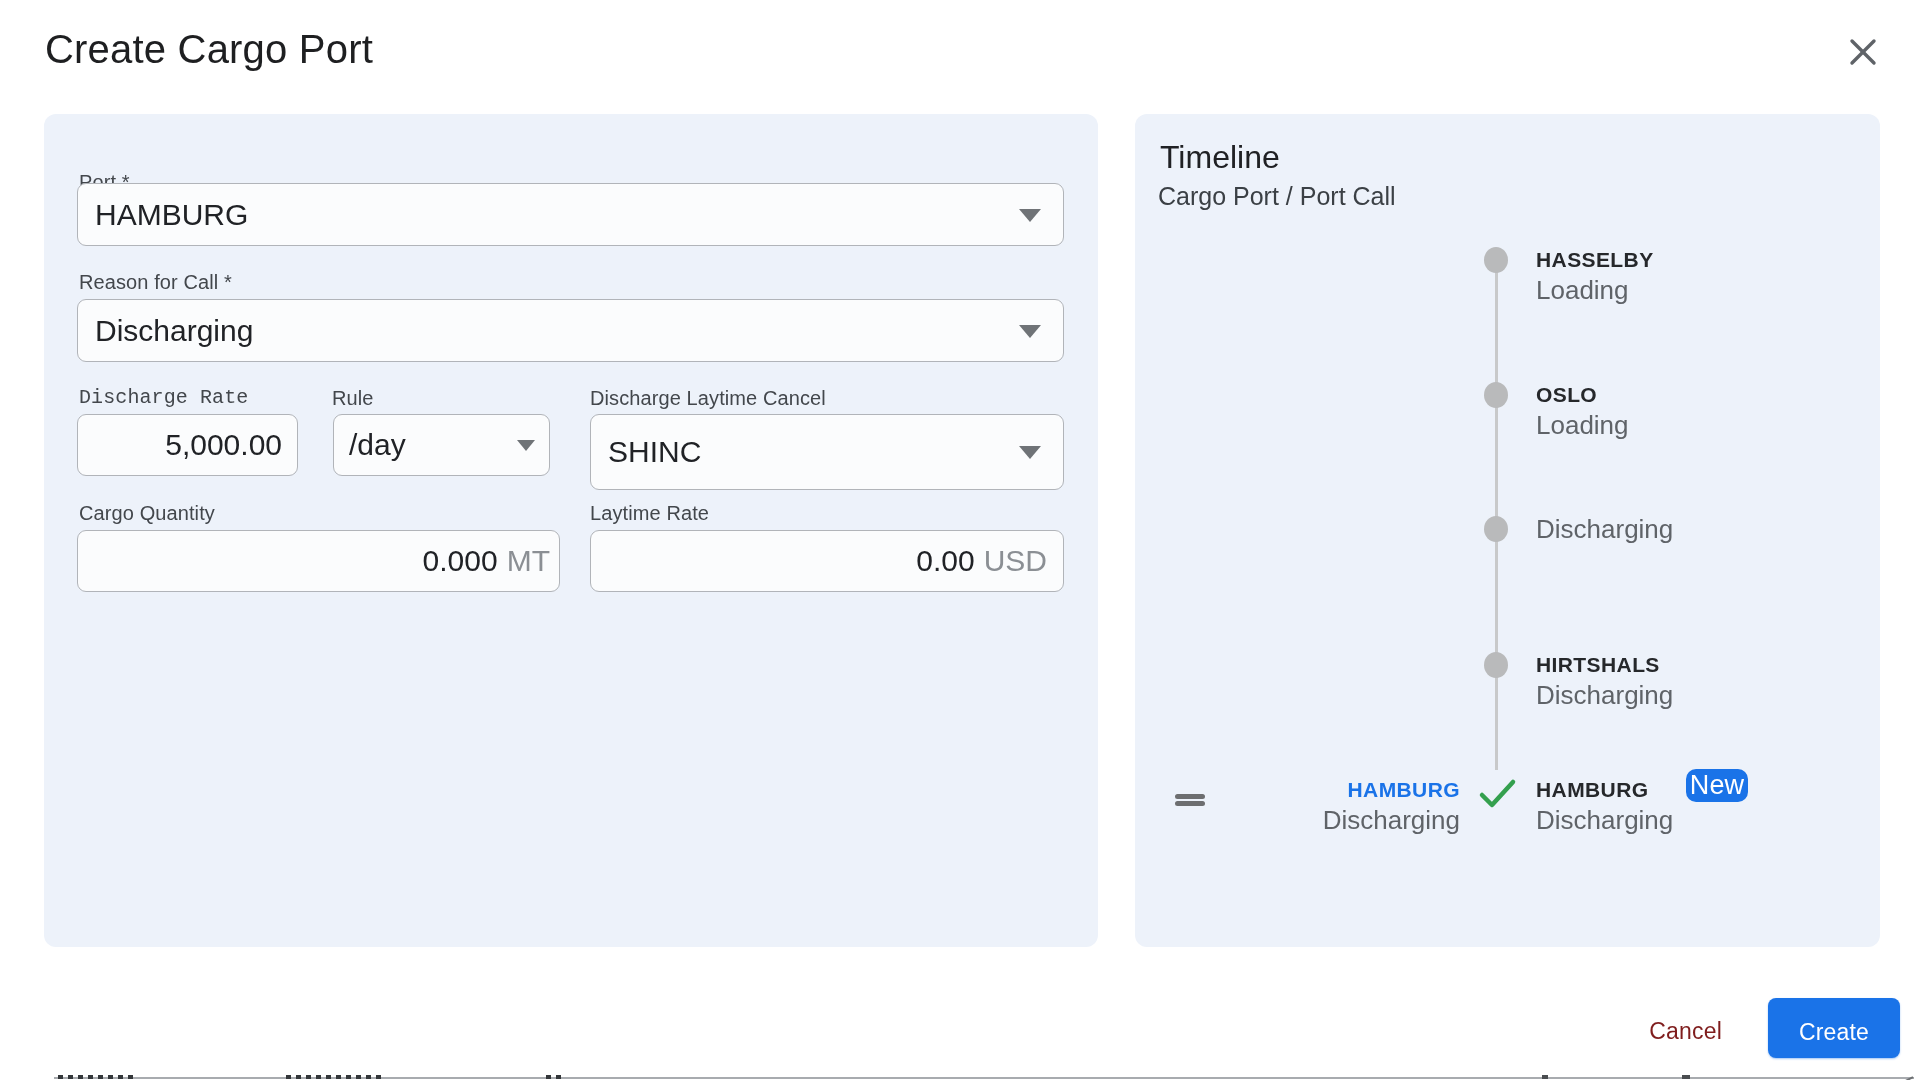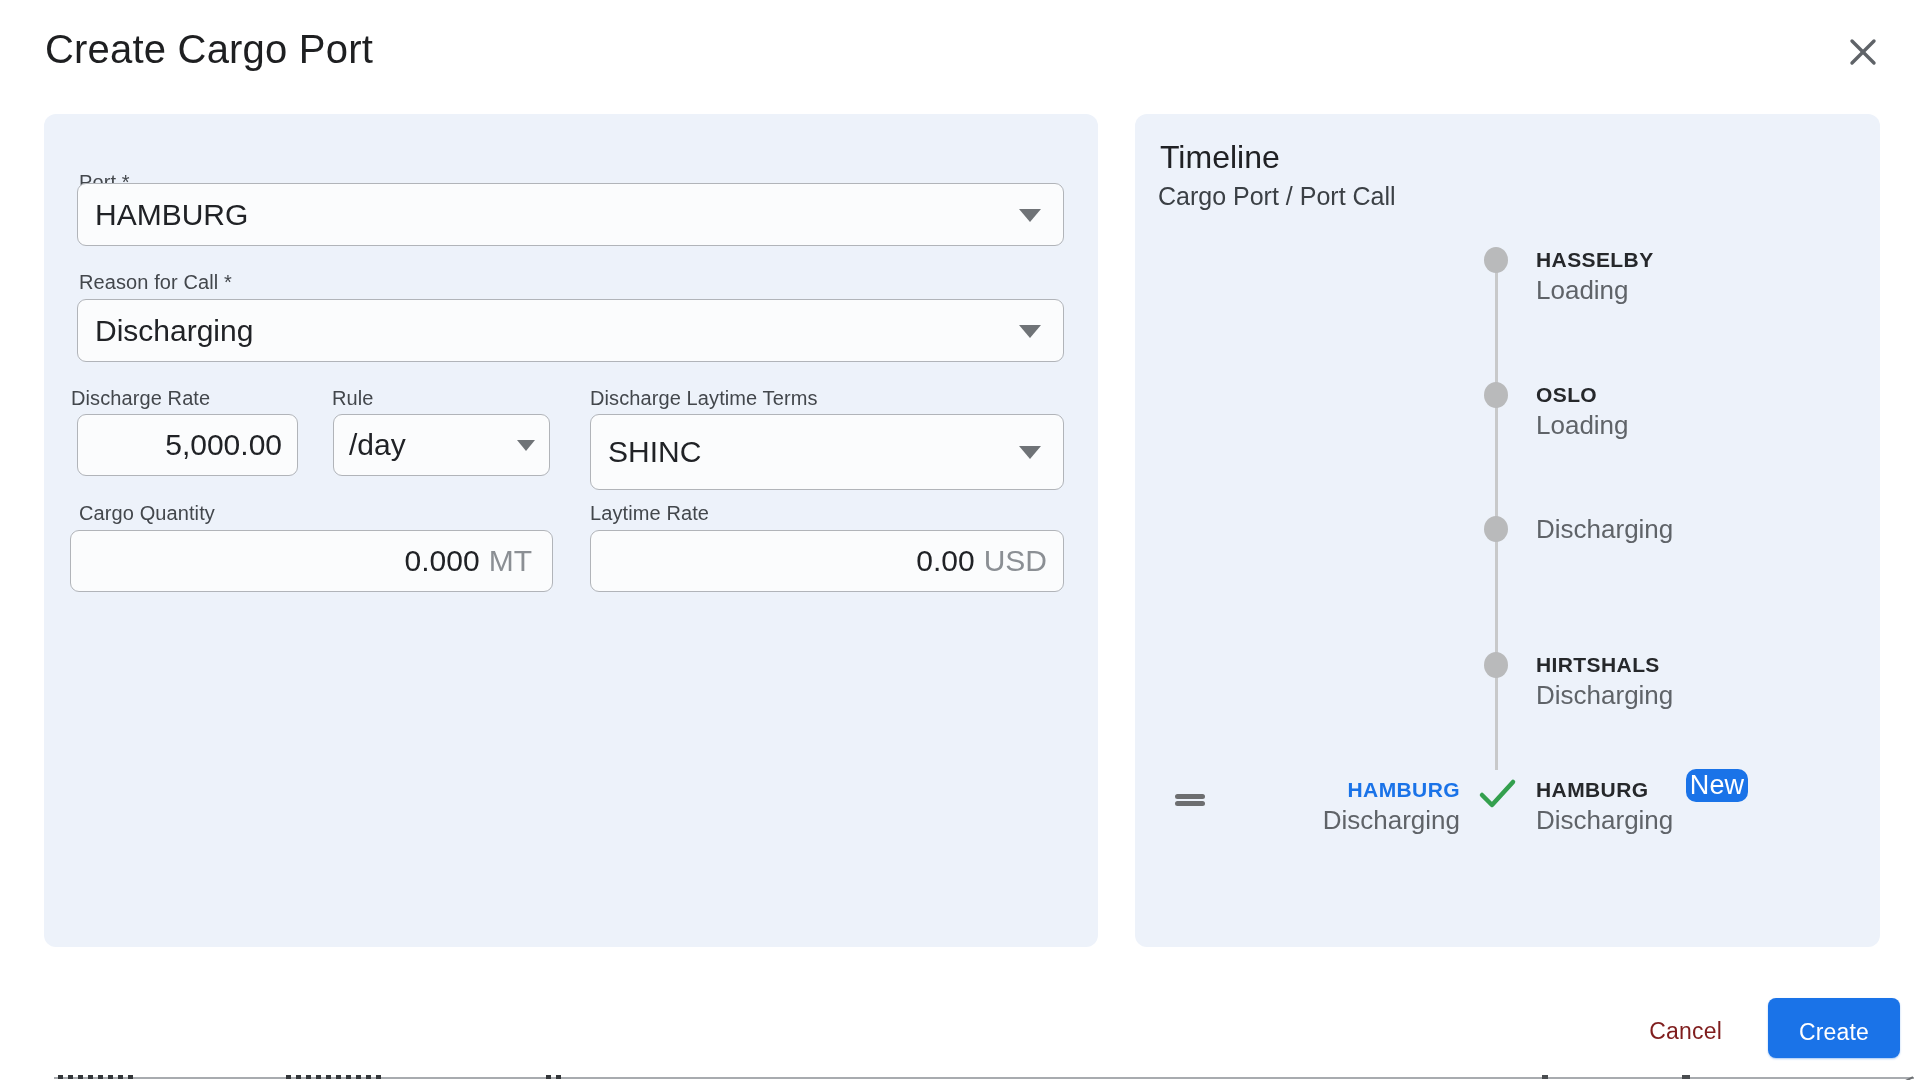--- a/index.html
+++ b/index.html
@@ -51,28 +51,28 @@
     border-top:11px solid #6f7377;
   }
   .field.num{justify-content:flex-end;}
   .unit{color:#8b8f94;margin-left:9px;}
 
   
   #lbl-port      {left:79px; top:154px;margin-top:16px;}
   #fld-port      {left:77px; top:183px; width:987px; height:63px; padding-left:17px;}
   #lbl-reason    {left:79px; top:270px;}
   #fld-reason    {left:77px; top:299px; width:987px; height:63px; padding-left:17px;}
-  #lbl-drate     {left:71px; top:386px;}
+  #lbl-drate     {left:79px; top:386px;font-family:Liberation Mono, monospace;}
   #fld-drate     {left:77px; top:414px; width:221px; height:62px; padding-right:15px;}
   #lbl-rule      {left:332px;top:386px;}
   #fld-rule      {left:333px;top:414px; width:217px; height:62px; padding-left:15px;}
   #lbl-laytime   {left:590px;top:386px;}
   #fld-laytime   {left:590px;top:414px; width:474px; height:76px; padding-left:17px;}
   #lbl-cqty      {left:79px; top:501px;}
-  #fld-cqty      {left:70px; top:530px; width:483px; height:62px; padding-right:20px;}
+  #fld-cqty      {left:77px; top:530px; width:483px; height:62px; padding-right:9px;}
   #lbl-frate     {left:590px;top:501px;}
   #fld-frate     {left:590px;top:530px; width:474px; height:62px; padding-right:16px;}
 
   
   .tl-title{
     position:absolute;left:1160px;top:138px;font-size:32px;line-height:38px;color:#202124;
   }
   .tl-subtitle{
     position:absolute;left:1158px;top:181px;font-size:25px;line-height:30px;color:#3b4045;
   }
@@ -169,21 +169,21 @@
   <div class="field num" id="fld-drate">
     <span class="val">5,000.00</span>
   </div>
 
   <div class="f-label" id="lbl-rule">Rule</div>
   <div class="field select" id="fld-rule">
     <span class="val">/day</span>
     <span class="caret small"></span>
   </div>
 
-  <div class="f-label" id="lbl-laytime">Discharge Laytime Terms</div>
+  <div class="f-label" id="lbl-laytime">Discharge Laytime Cancel</div>
   <div class="field select" id="fld-laytime">
     <span class="val">SHINC</span>
     <span class="caret"></span>
   </div>
 
   <div class="f-label" id="lbl-cqty">Cargo Quantity</div>
   <div class="field num" id="fld-cqty">
     <span class="val">0.000</span>
     <span class="unit">MT</span>
   </div>

